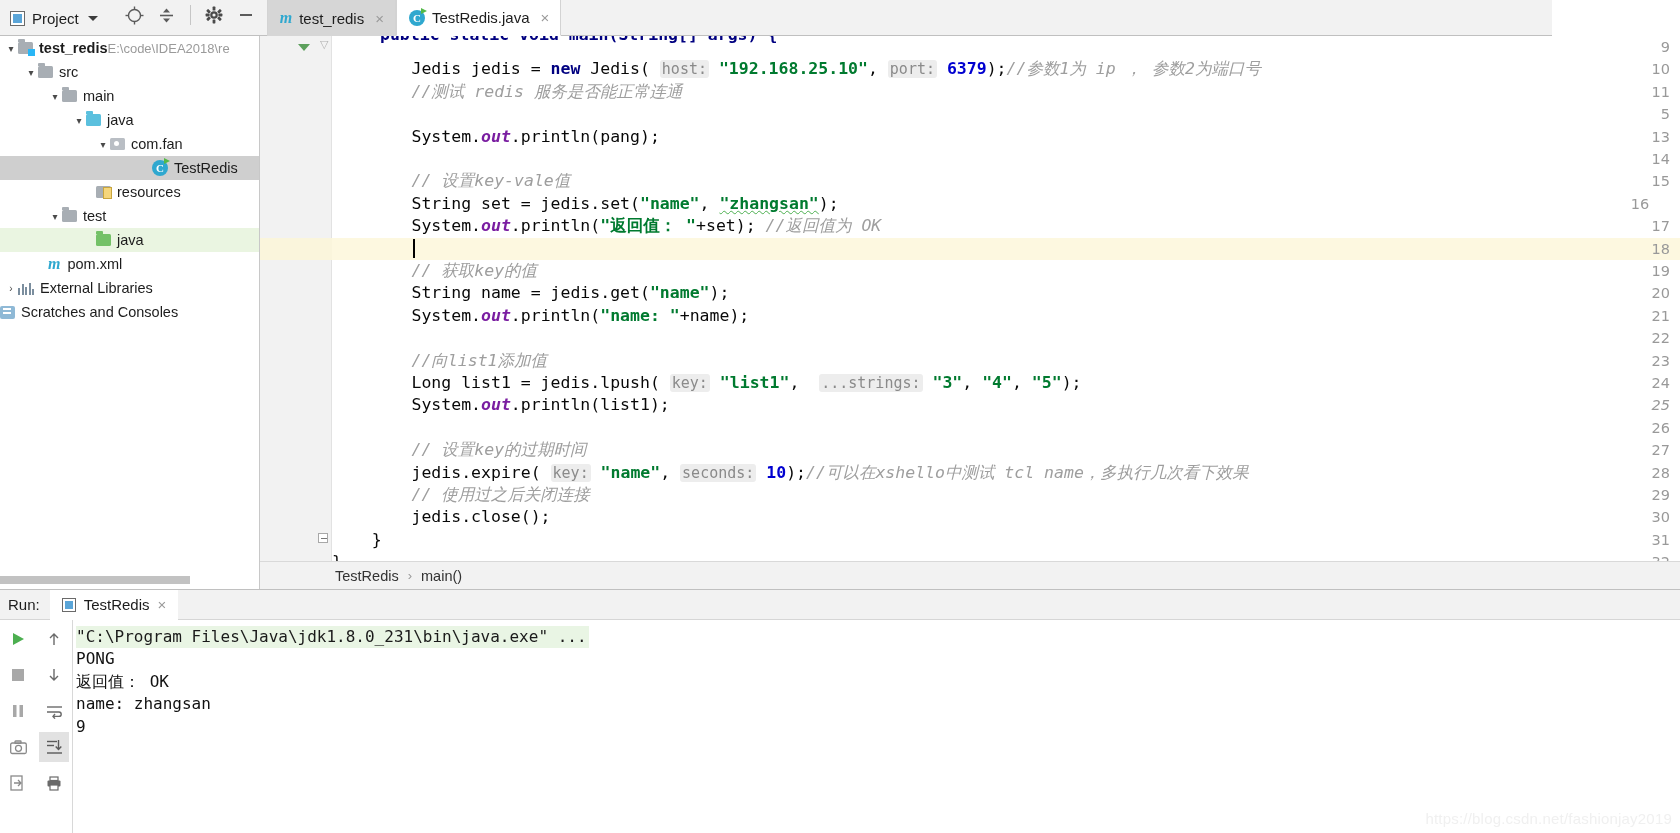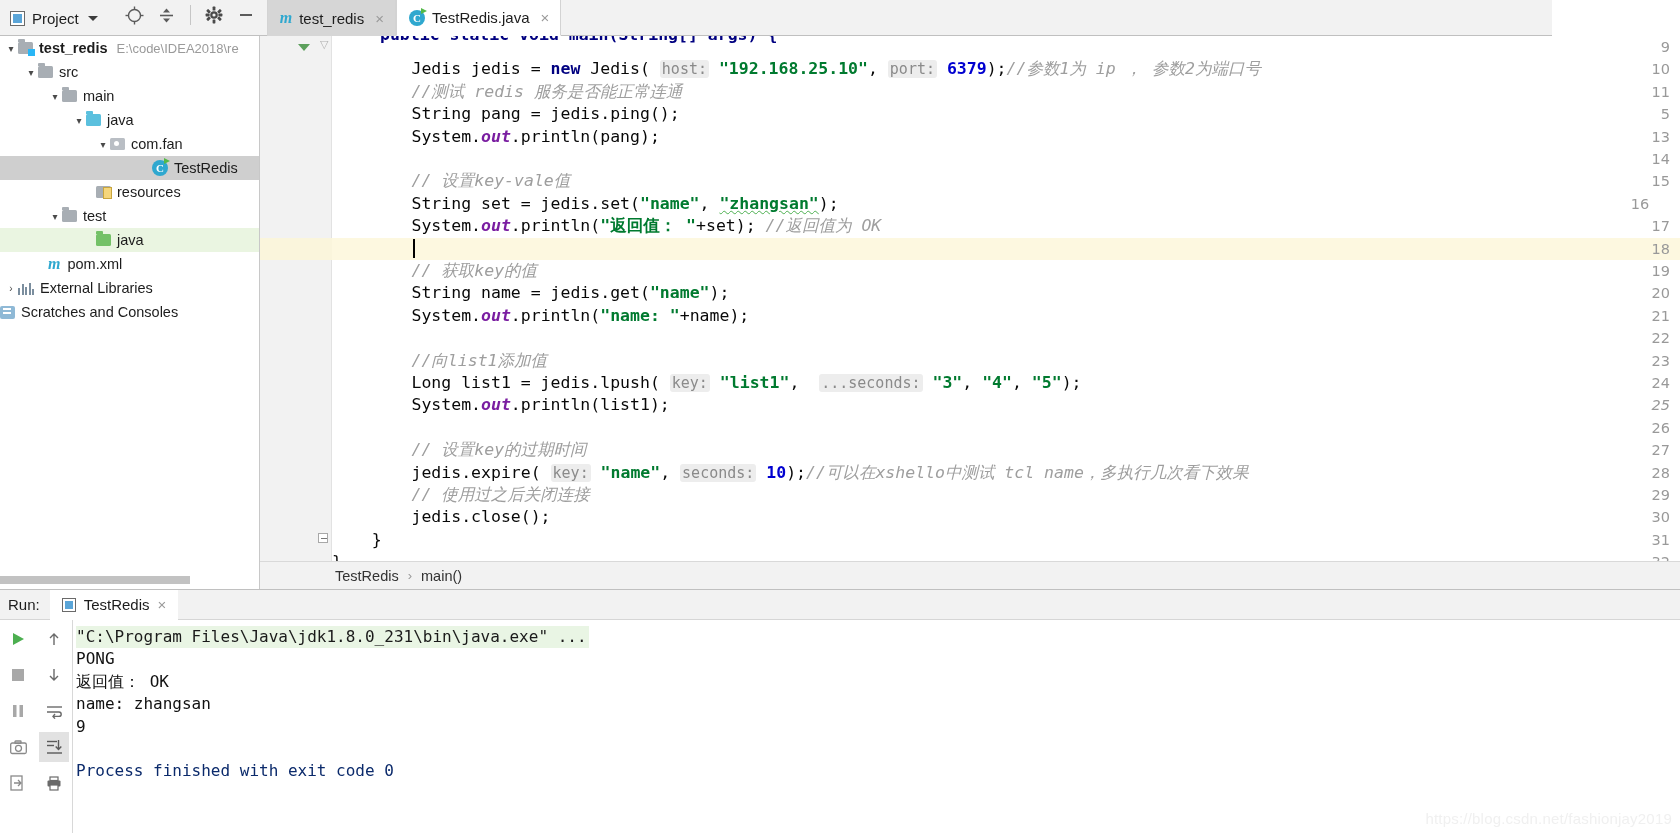--- a/index.html
+++ b/index.html
@@ -89,21 +89,21 @@
     position:relative; background:#a8aeb4;
   }
   .folder::before{
     content:""; position:absolute; left:0; top:-3px; width:7px; height:3px;
     border-radius:1px 1px 0 0; background:#a8aeb4;
   }
   .folder.blue{ background:#5bc0de; } .folder.blue::before{ background:#5bc0de; }
   .folder.green{ background:#74c167; } .folder.green::before{ background:#74c167; }
   .tlabel { font-size:14.5px; }
   .tlabel.bold { font-weight:bold; }
-  .tpath { color:#9a9a9a; font-size:13px; margin-left:9px; }
+  .tpath { color:#9a9a9a; font-size:13px; margin-left:0; }
   .badge-sq {
     position:absolute; right:-2px; bottom:-2px; width:7px; height:7px; background:#29b6f6;
   }
   .pkg-ico {
     width:15px;height:12px;flex:0 0 15px;margin-right:6px;background:#b9bec4;
     border-radius:1.5px; position:relative;
   }
   .pkg-ico::after{content:"";position:absolute;left:4px;top:3px;width:5px;height:5px;
     border-radius:50%;background:#fff;}
   .res-ico {
@@ -420,21 +420,20 @@
     <div class="ln" style="top:515.2px;">32</div>
 
     <div class="code-area">
 
       <div class="cl" style="top:-12px; left:48px; color:#000080; font-weight:bold; overflow:hidden;">public static void main(String[] args) {</div>
 
       <div class="cl" style="top:22.4px;"><span>        Jedis jedis = </span><span class="kw">new</span><span> Jedis( </span><span class="hint">host:</span><span> </span><span class="str">"192.168.25.10"</span><span>, </span><span class="hint">port:</span><span> </span><span class="num">6379</span><span>);</span><span class="cmt">//参数1为 ip ， 参数2为端口号</span></div>
 
       <div class="cl cmt" style="top:44.8px;">        //测试 redis 服务是否能正常连通</div>
 
-      <div class="cl" style="top:67.2px;">        String pang = jedis.ping();</div>
 
       <div class="cl" style="top:89.6px;"><span>        System.</span><span class="fld">out</span><span>.println(pang);</span></div>
 
       <div class="cl" style="top:112px;"></div>
 
       <div class="cl cmt" style="top:134.4px;">        // 设置key-vale值</div>
 
       <div class="cl" style="top:156.8px;"><span>        String set = jedis.set(</span><span class="str">"name"</span><span>, </span><span class="str sq-underline">"zhangsan"</span><span>);</span></div>
 
       <div class="cl" style="top:179.2px;"><span>        System.</span><span class="fld">out</span><span>.println(</span><span class="str">"返回值： "</span><span>+set); </span><span class="cmt">//返回值为 OK</span></div>
@@ -445,21 +444,21 @@
       <div class="cl cmt" style="top:224px;">        // 获取key的值</div>
 
       <div class="cl" style="top:246.4px;"><span>        String name = jedis.get(</span><span class="str">"name"</span><span>);</span></div>
 
       <div class="cl" style="top:268.8px;"><span>        System.</span><span class="fld">out</span><span>.println(</span><span class="str">"name: "</span><span>+name);</span></div>
 
       <div class="cl" style="top:291.2px;"></div>
 
       <div class="cl cmt" style="top:313.6px;">        //向list1添加值</div>
 
-      <div class="cl" style="top:336px;"><span>        Long list1 = jedis.lpush( </span><span class="hint">key:</span><span> </span><span class="str">"list1"</span><span>,  </span><span class="hint">...seconds:</span><span> </span><span class="str">"3"</span><span>, </span><span class="str">"4"</span><span>, </span><span class="str">"5"</span><span>);</span></div>
+      <div class="cl" style="top:336px;"><span>        Long list1 = jedis.lpush( </span><span class="hint">key:</span><span> </span><span class="str">"list1"</span><span>,  </span><span class="hint">...strings:</span><span> </span><span class="str">"3"</span><span>, </span><span class="str">"4"</span><span>, </span><span class="str">"5"</span><span>);</span></div>
 
       <div class="cl" style="top:358.4px;"><span>        System.</span><span class="fld">out</span><span>.println(list1);</span></div>
 
       <div class="cl" style="top:380.8px;"></div>
 
       <div class="cl cmt" style="top:403.2px;">        // 设置key的过期时间</div>
 
       <div class="cl" style="top:425.6px;"><span>        jedis.expire( </span><span class="hint">key:</span><span> </span><span class="str">"name"</span><span>, </span><span class="hint">seconds:</span><span> </span><span class="num">10</span><span>);</span><span class="cmt">//可以在xshello中测试 tcl name，多执行几次看下效果</span></div>
 
       <div class="cl cmt" style="top:448px;">        // 使用过之后关闭连接</div>
@@ -560,19 +559,18 @@
     <div class="con-divider"></div>
 
     <div class="console">
       <div style="height:6px"></div>
       <div><span class="con-line cmdline">"C:\Program Files\Java\jdk1.8.0_231\bin\java.exe" ...</span></div>
       <div class="con-line">PONG</div>
       <div class="con-line">返回值： OK</div>
       <div class="con-line">name: zhangsan</div>
       <div class="con-line">9</div>
       <div class="con-line">&nbsp;</div>
-      <div class="con-line finish">Process finished with exit code 0</div>
     </div>
 
     <div class="watermark">https://blog.csdn.net/fashionjay2019</div>
   </div>
 
 </div>
 
 </body></html>

